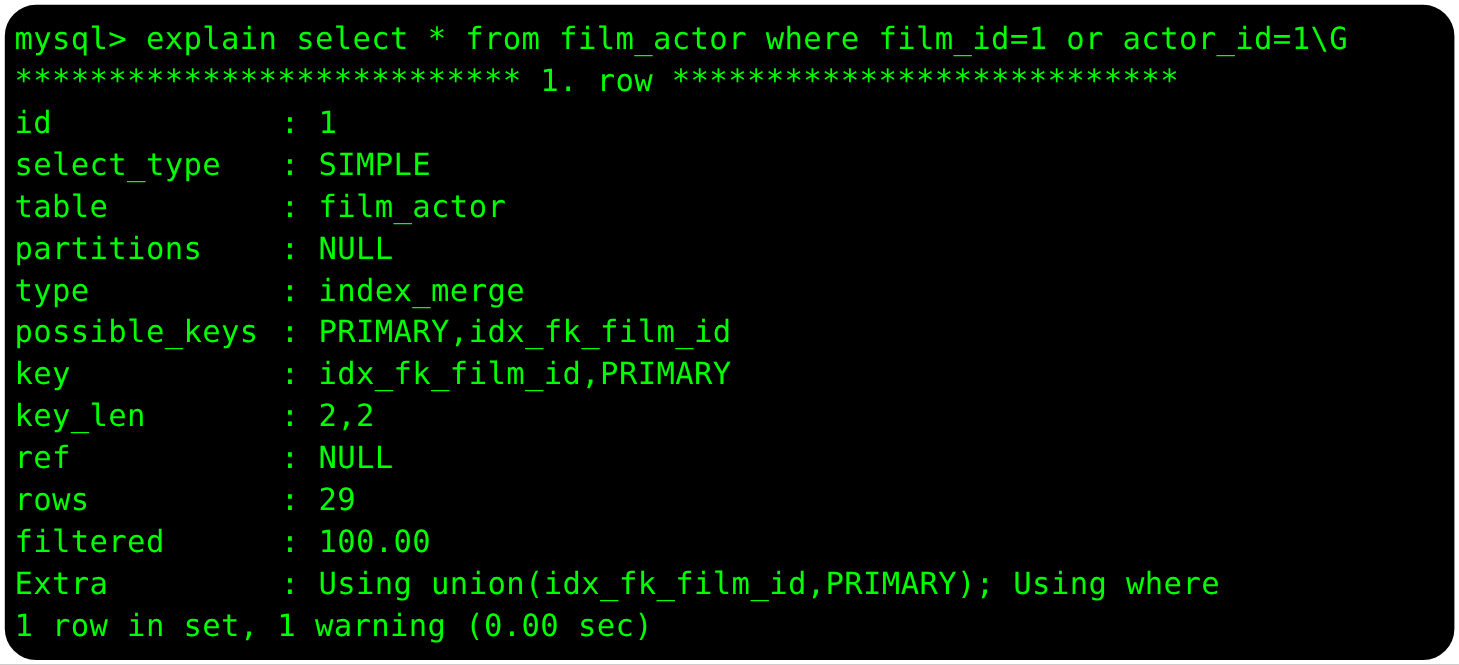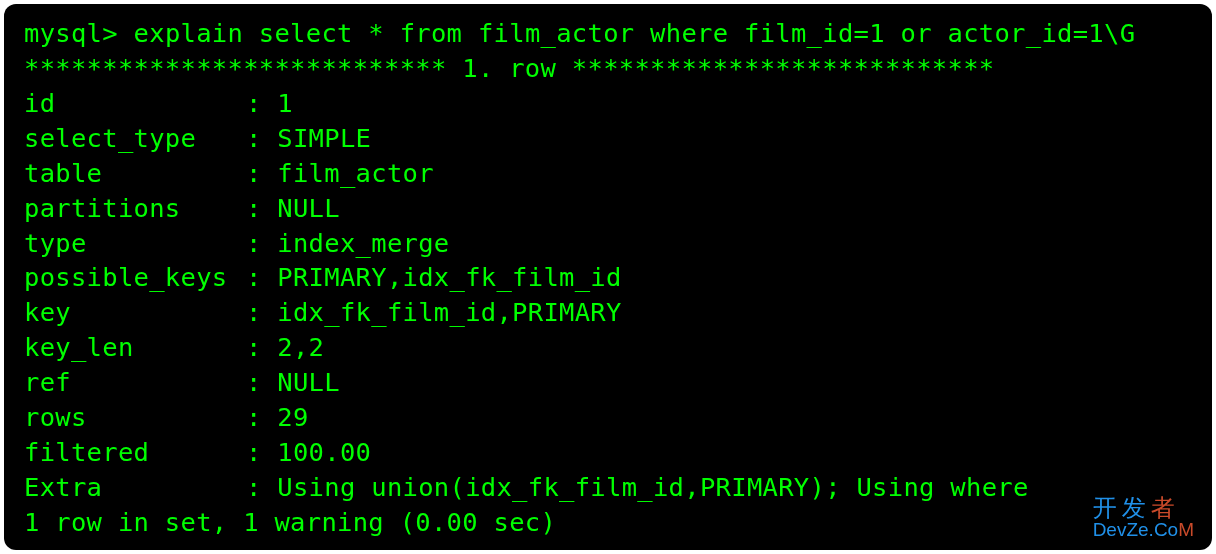--- a/index.html
+++ b/index.html
@@ -9,24 +9,24 @@
     }
     body {
       background: #ffffff;
       padding: 4px;
       font-family: 'Menlo', 'Monaco', 'Consolas', monospace;
       width: 1216px;
       height: 554px;
     }
     .terminal-window {
       background: #000000;
-      border-radius: 12px;
+      border-radius: 26px;
       width: 100%;
       height: 546px;
-      padding: 12px 20px;
+      padding: 12px 8px;
       overflow: hidden;
       position: relative;
     }
     .terminal-content {
       color: #00ff00;
       font-size: 25.5px;
       line-height: 1.37;
       white-space: pre;
       font-weight: 500;
       letter-spacing: 0.3px;
@@ -72,17 +72,13 @@
     }
   </style>
 </head>
 <body>
 
 <div class="terminal-window">
   <div class="terminal-content"><span class="prompt">mysql&gt;</span><span> explain select * from film_actor where film_id=1 or actor_id=1\G</span>
 <span>*************************** 1. row ***************************</span>
 <span class="kv-row"><span class="kv-label">id</span><span class="kv-sep">: </span><span class="kv-value">1</span></span><span class="kv-row"><span class="kv-label">select_type</span><span class="kv-sep">: </span><span class="kv-value">SIMPLE</span></span><span class="kv-row"><span class="kv-label">table</span><span class="kv-sep">: </span><span class="kv-value">film_actor</span></span><span class="kv-row"><span class="kv-label">partitions</span><span class="kv-sep">: </span><span class="kv-value">NULL</span></span><span class="kv-row"><span class="kv-label">type</span><span class="kv-sep">: </span><span class="kv-value">index_merge</span></span><span class="kv-row"><span class="kv-label">possible_keys</span><span class="kv-sep">: </span><span class="kv-value">PRIMARY,idx_fk_film_id</span></span><span class="kv-row"><span class="kv-label">key</span><span class="kv-sep">: </span><span class="kv-value">idx_fk_film_id,PRIMARY</span></span><span class="kv-row"><span class="kv-label">key_len</span><span class="kv-sep">: </span><span class="kv-value">2,2</span></span><span class="kv-row"><span class="kv-label">ref</span><span class="kv-sep">: </span><span class="kv-value">NULL</span></span><span class="kv-row"><span class="kv-label">rows</span><span class="kv-sep">: </span><span class="kv-value">29</span></span><span class="kv-row"><span class="kv-label">filtered</span><span class="kv-sep">: </span><span class="kv-value">100.00</span></span><span class="kv-row"><span class="kv-label">Extra</span><span class="kv-sep">: </span><span class="kv-value">Using union(idx_fk_film_id,PRIMARY); Using where</span></span><span>1 row in set, 1 warning (0.00 sec)</span></div>
 
-  <div class="watermark">
-    <div class="line1"><span>开发</span><span class="last-char">者</span></div>
-    <div class="line2"><span>DevZe.Co</span><span class="last-char">M</span></div>
-  </div>
 </div>
 
 </body></html>

